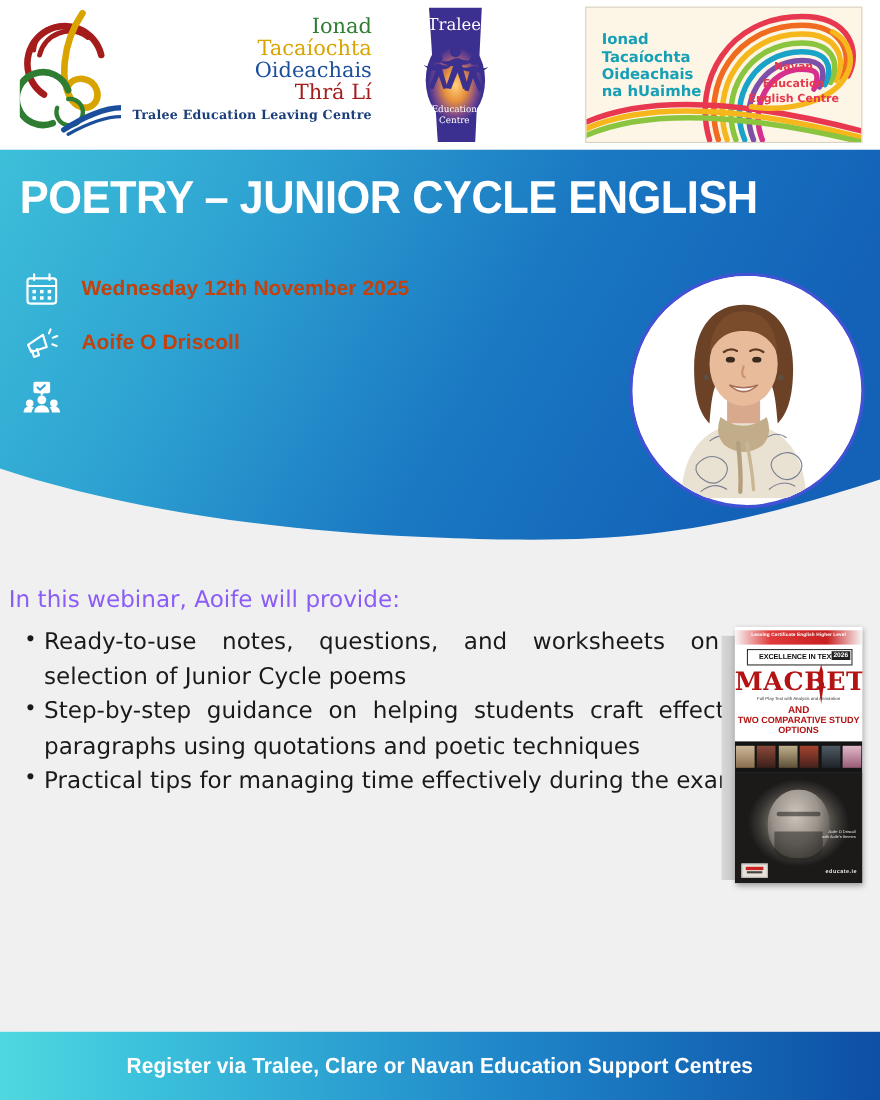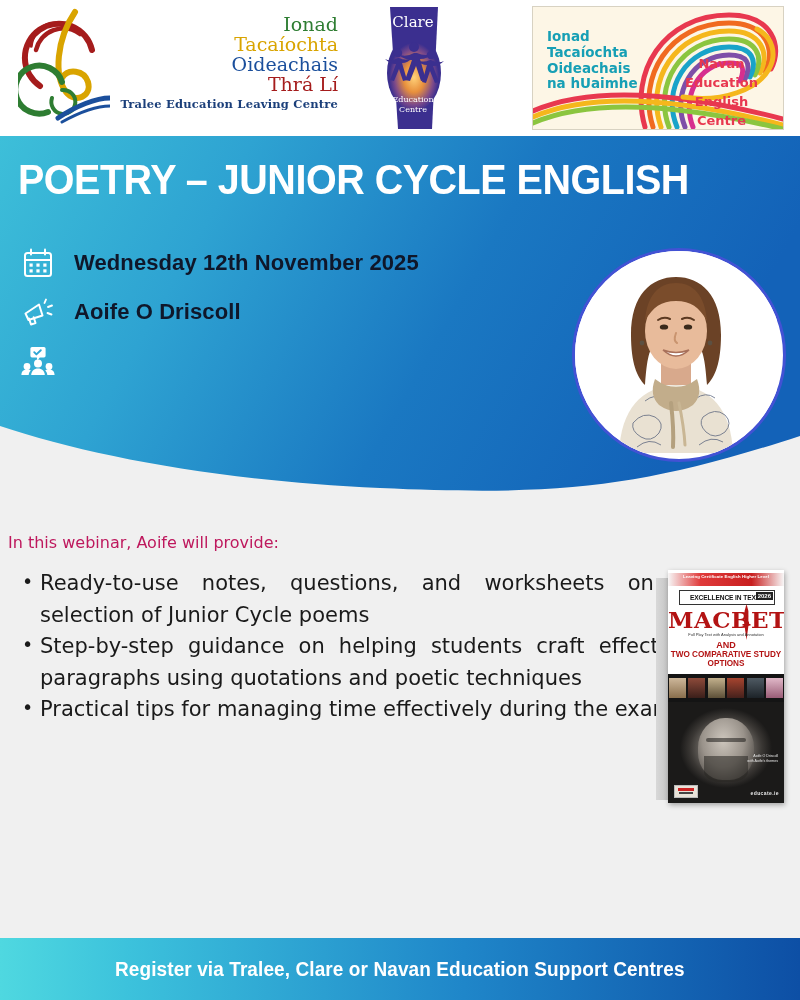--- a/index.html
+++ b/index.html
@@ -90,21 +90,21 @@
     color: #169fb5;
     line-height: 1.17;
     z-index: 5;
   }
   .navan-eng {
     position: absolute;
     left: 136px; top: 48px;
     width: 105px;
     text-align: center;
     font-family: "DejaVu Sans", sans-serif;
-    font-size: 13px;
+    font-size: 10px;
     font-weight: 700;
     color: #e8384f;
     line-height: 1.45;
     z-index: 5;
   }
 
   
   .hero-wrap {
     position: absolute;
     left: 0; top: 136px;
@@ -138,22 +138,22 @@
     width: 44px;
     height: 40px;
     flex: 0 0 44px;
     display: flex;
     align-items: center;
     justify-content: center;
   }
   .info-text {
     font-family: "Liberation Sans", sans-serif;
     font-weight: 700;
-    font-size: 22px;
-    color: #0f172a;
+    font-size: 19px;
+    color: #c2410c;
     margin-left: 14px;
     letter-spacing: 0.1px;
   }
 
   .portrait {
     position: absolute;
     left: 572px; top: 248px;
     width: 208px; height: 208px;
     border-radius: 50%;
     background: #ffffff;
@@ -164,22 +164,22 @@
 
   
   .content {
     position: absolute;
     left: 0; top: 533px;
     width: 800px;
   }
   .intro {
     position: absolute;
     left: 8px; top: 0;
-    font-size: 16px;
-    color: #be185d;
+    font-size: 21px;
+    color: #8b5cf6;
     font-family: "DejaVu Sans", sans-serif;
   }
   ul.bullets {
     position: absolute;
     left: 8px; top: 35px;
     width: 650px;
     margin: 0;
     padding-left: 32px;
     list-style: none;
   }
@@ -382,21 +382,21 @@
         <ellipse cx="46" cy="70" rx="27" ry="38" fill="url(#clareGlow)"></ellipse>
         <g fill="#3b2f8f">
           <circle cx="30" cy="50" r="4.2"></circle>
           <path d="M30 55 q-7 4 -13 1 q5 5 11 5 l-6 16 l4 1 l5 -12 l4 12 l4 -1 l-5 -17 q6 0 10 -5 q-6 3 -13 -0 z"></path>
           <circle cx="46" cy="44" r="5"></circle>
           <path d="M46 50 q-9 5 -16 1 q6 6 14 6 l-7 20 l5 1 l6 -15 l5 15 l5 -1 l-6 -21 q8 0 13 -6 q-7 4 -16 0 z"></path>
           <circle cx="63" cy="52" r="4.2"></circle>
           <path d="M63 57 q7 4 13 1 q-5 5 -11 5 l6 16 l-4 1 l-5 -12 l-4 12 l-4 -1 l5 -17 q-6 0 -10 -5 q6 3 13 -0 z"></path>
         </g>
       </svg>
-      <div class="clare-name">Clare</div>
+      <div class="clare-name">Tralee</div>
       <div class="clare-sub">
         <span>Education</span><br>
         <span>Centre</span>
       </div>
     </div>
 
     <div class="logo-navan">
       <svg width="250" height="122" viewBox="0 0 250 122" style="position:absolute;left:0;top:0;">
         <g fill="none" stroke-linecap="round">
           <path d="M112 120 C96 66 130 8 196 8 C240 8 250 40 238 62" stroke="#e8384f" stroke-width="5"></path>

